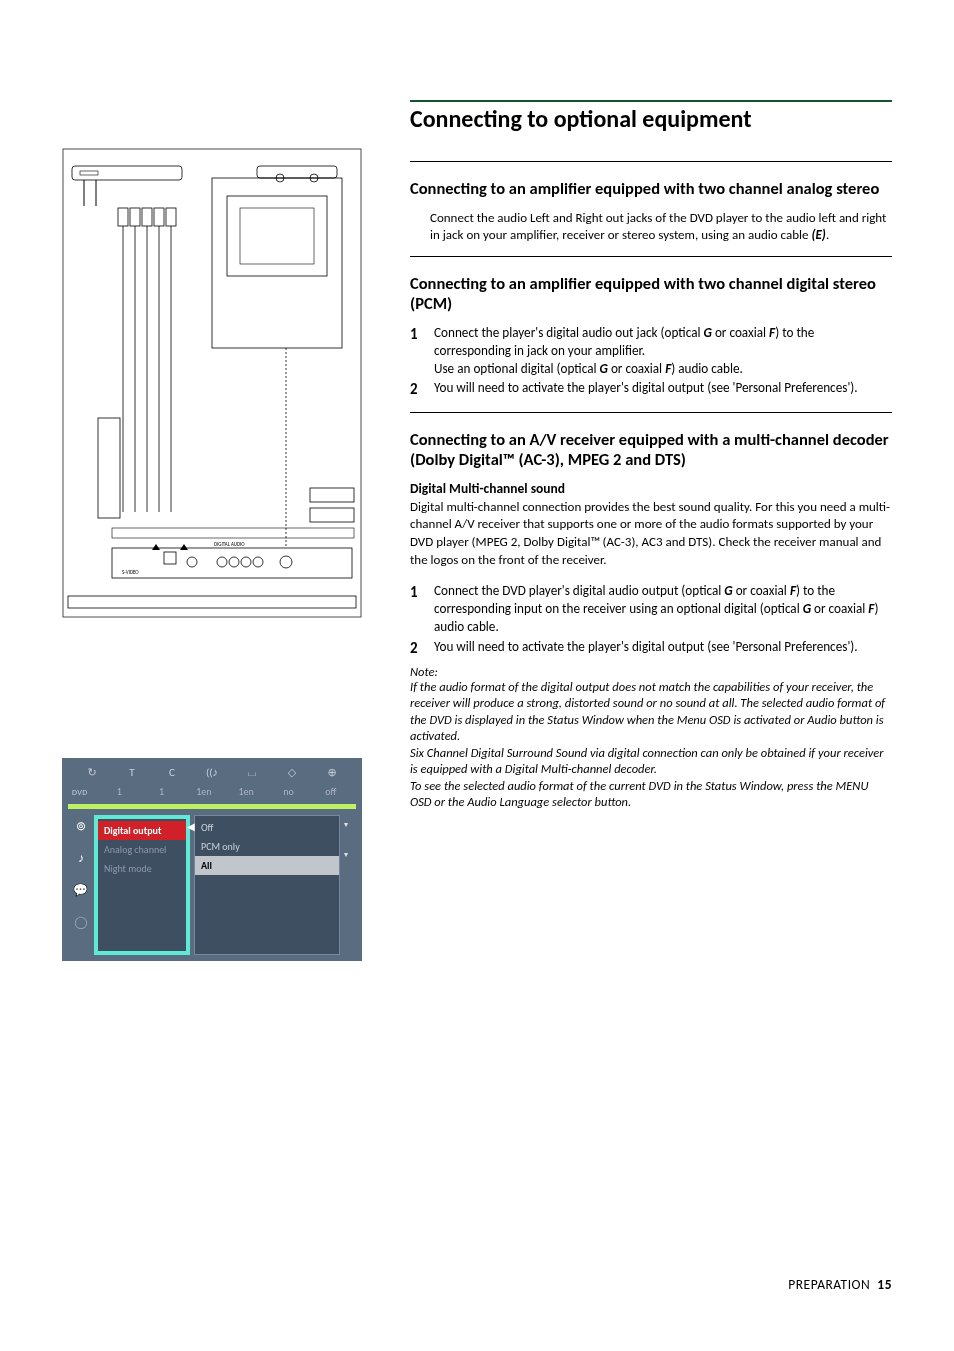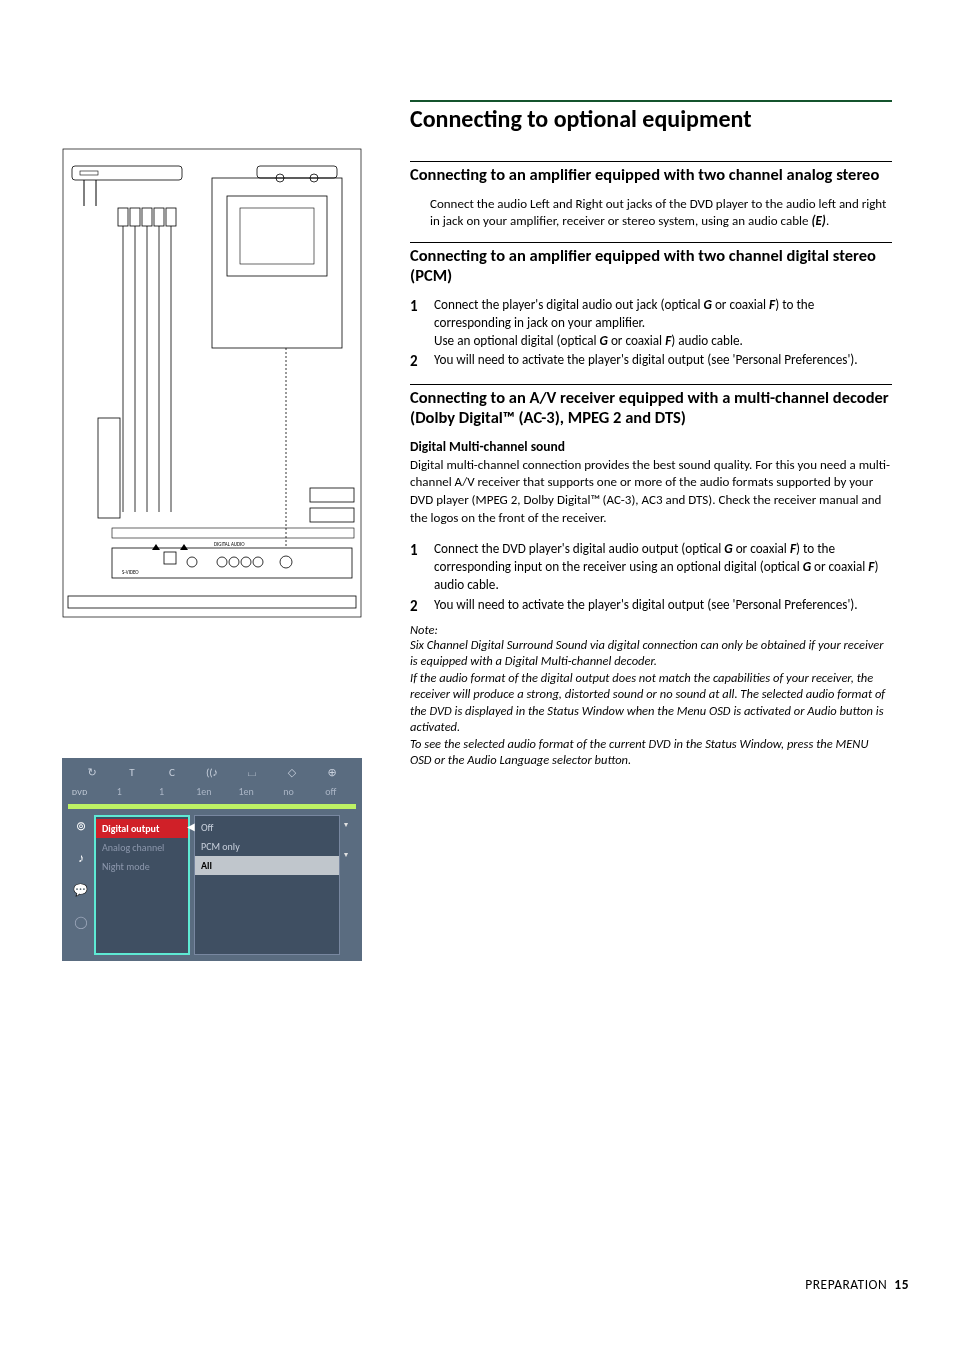--- a/index.html
+++ b/index.html
@@ -23,21 +23,21 @@
     font-size: 24px;
     font-weight: 700;
     border-top: 2px solid #14532d;
     padding-top: 2px;
     margin-bottom: 28px;
   }
   h2.sect {
     font-size: 16.5px;
     font-weight: 700;
     border-top: 1.5px solid #000;
-    padding-top: 2px;
+    padding-top: 16px;
     margin-top: 12px;
     margin-bottom: 10px;
     line-height: 1.25;
   }
   .body-text {
     font-size: 13px;
     line-height: 1.35;
     margin-bottom: 12px;
   }
   .body-text .indent { padding-left: 20px; display: block; }
@@ -67,21 +67,21 @@
     margin-top: 6px;
   }
   .note {
     font-size: 12.5px;
     font-style: italic;
     line-height: 1.32;
   }
   .footer {
     position: absolute;
     bottom: 58px;
-    right: 45px;
+    right: 62px;
     font-size: 13.5px;
     letter-spacing: 0.5px;
   }
   .footer .pg { font-weight: 700; }
 
   
   .diagram {
     width: 300px;
     height: 470px;
     border: none;
@@ -131,21 +131,21 @@
   }
   .osd .sideicons .sel { color: #fff; }
   .osd .lists {
     flex: 1;
     display: flex;
     gap: 4px;
   }
   .osd .menulist {
     width: 96px;
     background: #3f4f62;
-    border: 2px solid #5eead4;
+    border: 4px solid #5eead4;
     padding: 2px 0;
   }
   .osd .menulist .mi {
     padding: 3px 6px;
     white-space: nowrap;
     color: #8c97ac;
   }
   .osd .menulist .mi.sel { background: #d02028; color: #fff; font-weight: 600;}
   .osd .droplist {
     flex: 1;
@@ -316,22 +316,22 @@
           <span>Connect the DVD player's digital audio output (optical </span><b><i>G</i></b><span> or coaxial </span><b><i>F</i></b><span>) to the corresponding input on the receiver using an optional digital (optical </span><b><i>G</i></b><span> or coaxial </span><b><i>F</i></b><span>) audio cable.</span>
         </span>
       </li>
       <li>
         <span class="num">2</span>
         <span>You will need to activate the player's digital output (see 'Personal Preferences').</span>
       </li>
     </ol>
 
     <p class="note-label">Note:</p>
+    <p class="note">If the audio format of the digital output does not match the capabilities of your receiver, the receiver will produce a strong, distorted sound or no sound at all. The selected audio format of the DVD is displayed in the Status Window when the Menu OSD is activated or Audio button is activated.</p>
     <p class="note">Six Channel Digital Surround Sound via digital connection can only be obtained if your receiver is equipped with a Digital Multi-channel decoder.</p>
-    <p class="note">If the audio format of the digital output does not match the capabilities of your receiver, the receiver will produce a strong, distorted sound or no sound at all. The selected audio format of the DVD is displayed in the Status Window when the Menu OSD is activated or Audio button is activated.</p>
     <p class="note">To see the selected audio format of the current DVD in the Status Window, press the MENU OSD or the Audio Language selector button.</p>
   </div>
 </div>
 
 <div class="footer">
   <span>PREPARATION</span>
   &nbsp;<span class="pg">15</span>
 </div>
 
 </body></html>

